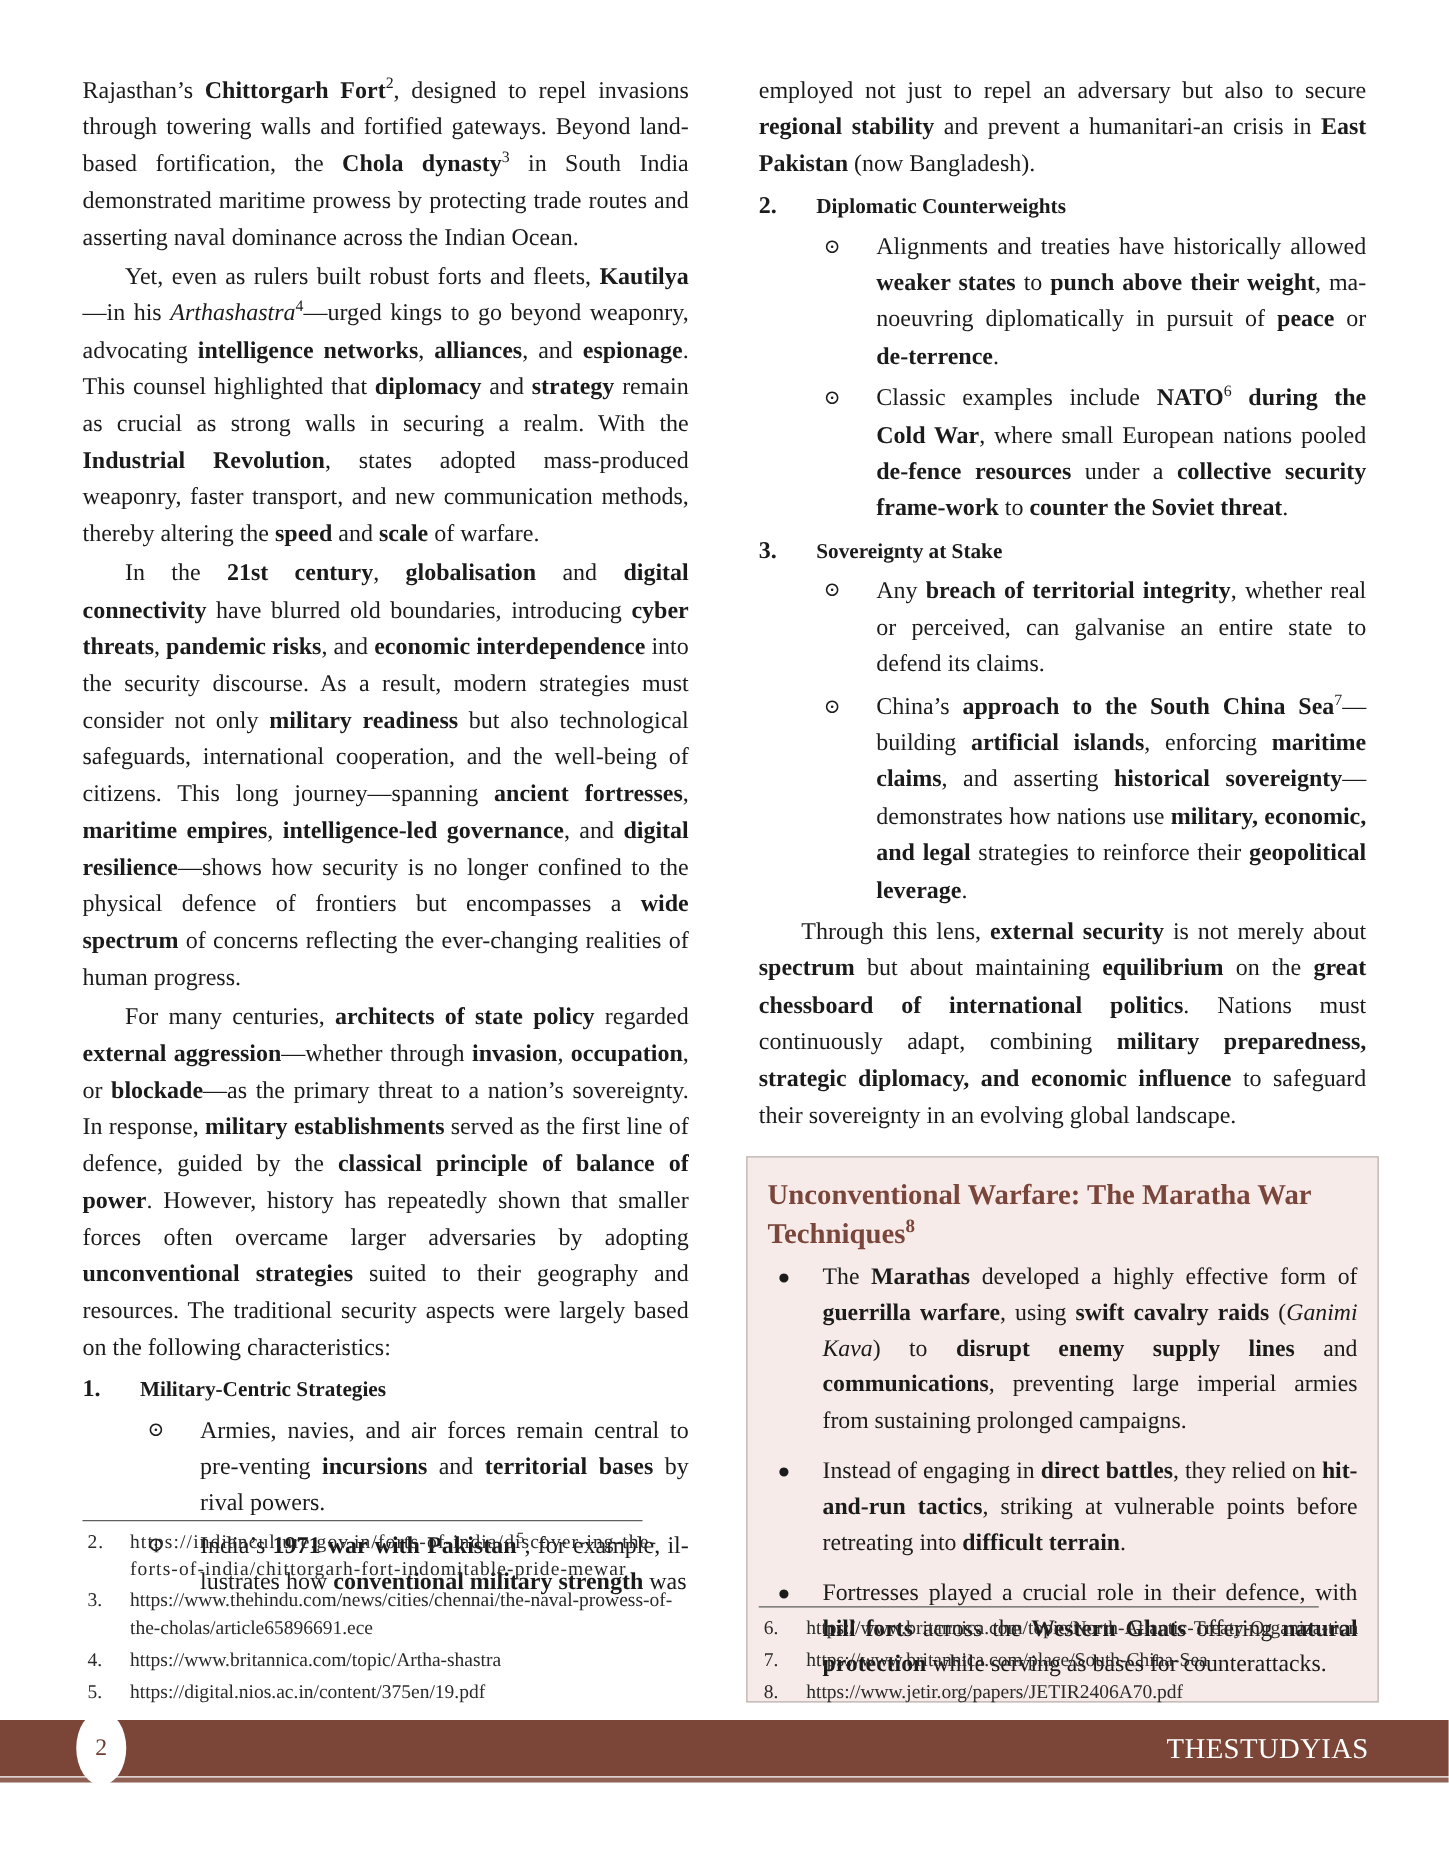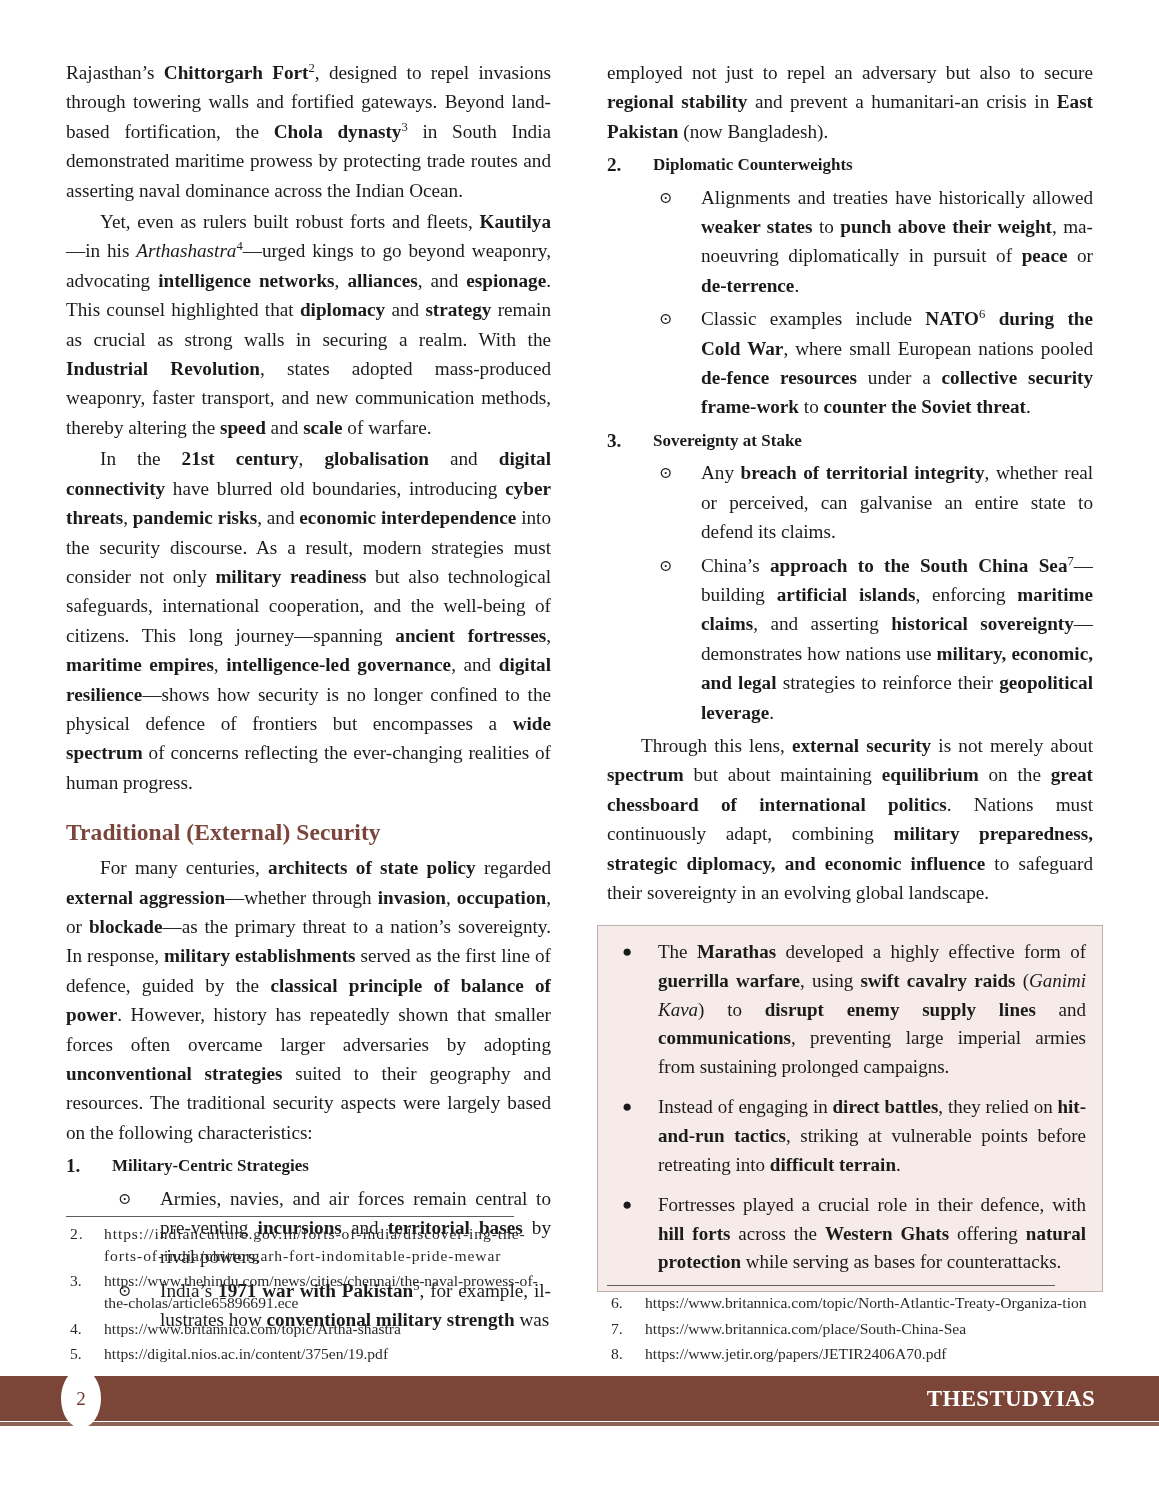--- a/index.html
+++ b/index.html
@@ -217,38 +217,37 @@
     font-size: 19px;
     font-weight: normal;
   }
   .brand {
     position: absolute;
     right: 64px;
     top: 50%;
     transform: translateY(-50%);
     color: #ffffff;
     font-size: 23px;
-    font-weight: bold;
+    font-weight: normal;
     letter-spacing: .3px;
   }
 </style>
 </head>
 <body>
 
 <div class="page">
 
   <div class="columns">
 
     <div class="col">
 
       <p class="body">Rajasthan’s <b>Chittorgarh Fort</b><sup>2</sup>, designed to repel invasions through towering walls and fortified gateways. Beyond land-based fortification, the <b>Chola dynasty</b><sup>3</sup> in South India demonstrated maritime prowess by protecting trade routes and asserting naval dominance across the Indian Ocean.</p>
       <p class="body indent">Yet, even as rulers built robust forts and fleets, <b>Kautilya</b>—in his <i>Arthashastra</i><sup>4</sup>—urged kings to go beyond weaponry, advocating <b>intelligence networks</b>, <b>alliances</b>, and <b>espionage</b>. This counsel highlighted that <b>diplomacy</b> and <b>strategy</b> remain as crucial as strong walls in securing a realm. With the <b>Industrial Revolution</b>, states adopted mass-produced weaponry, faster transport, and new communication methods, thereby altering the <b>speed</b> and <b>scale</b> of warfare.</p>
       <p class="body indent">In the <b>21st century</b>, <b>globalisation</b> and <b>digital connectivity</b> have blurred old boundaries, introducing <b>cyber threats</b>, <b>pandemic risks</b>, and <b>economic interdependence</b> into the security discourse. As a result, modern strategies must consider not only <b>military readiness</b> but also technological safeguards, international cooperation, and the well-being of citizens. This long journey—spanning <b>ancient fortresses</b>, <b>maritime empires</b>, <b>intelligence-led governance</b>, and <b>digital resilience</b>—shows how security is no longer confined to the physical defence of frontiers but encompasses a <b>wide spectrum</b> of concerns reflecting the ever-changing realities of human progress.</p>
 
-      <h2 class="section-heading">Traditional (External) Security</h2>
 
       <p class="body indent">For many centuries, <b>architects of state policy</b> regarded <b>external aggression</b>—whether through <b>invasion</b>, <b>occupation</b>, or <b>blockade</b>—as the primary threat to a nation’s sovereignty. In response, <b>military establishments</b> served as the first line of defence, guided by the <b>classical principle of balance of power</b>. However, history has repeatedly shown that smaller forces often overcame larger adversaries by adopting <b>unconventional strategies</b> suited to their geography and resources. The traditional security aspects were largely based on the following characteristics:</p>
 
       <ol class="numlist">
           <li>
             <span class="num">1.</span>
             <div class="li-title">Military-Centric Strategies</div>
             <ul class="sublist">
               <li><span class="dot">⊙</span><span>Armies, navies, and air forces remain central to pre-venting <b>incursions</b> and <b>territorial bases</b> by rival powers.</span></li>
               <li><span class="dot">⊙</span><span>India’s <b>1971 war with Pakistan</b><sup>5</sup>, for example, il-lustrates how <b>conventional military strength</b> was</span></li>
@@ -286,20 +285,21 @@
             <ul class="sublist">
               <li><span class="dot">⊙</span><span>Any <b>breach of territorial integrity</b>, whether real or perceived, can galvanise an entire state to defend its claims.</span></li>
               <li><span class="dot">⊙</span><span>China’s <b>approach to the South China Sea</b><sup>7</sup>—building <b>artificial islands</b>, enforcing <b>maritime claims</b>, and asserting <b>historical sovereignty</b>—demonstrates how nations use <b>military, economic, and legal</b> strategies to reinforce their <b>geopolitical leverage</b>.</span></li>
             </ul>
           </li>
         </ol>
 
       <p class="body indent">Through this lens, <b>external security</b> is not merely about <b>spectrum</b> but about maintaining <b>equilibrium</b> on the <b>great chessboard of international politics</b>. Nations must continuously adapt, combining <b>military preparedness, strategic diplomacy, and economic influence</b> to safeguard their sovereignty in an evolving global landscape.</p>
 
       <div class="callout">
+        <h3>Unconventional Warfare: The Maratha War Techniques<sup>8</sup></h3>
         <ul class="callout-list">
             <li><span class="bullet">●</span><span>The <b>Marathas</b> developed a highly effective form of <b>guerrilla warfare</b>, using <b>swift cavalry raids</b> (<i>Ganimi Kava</i>) to <b>disrupt enemy supply lines</b> and <b>communications</b>, preventing large imperial armies from sustaining prolonged campaigns.</span></li>
             <li><span class="bullet">●</span><span>Instead of engaging in <b>direct battles</b>, they relied on <b>hit-and-run tactics</b>, striking at vulnerable points before retreating into <b>difficult terrain</b>.</span></li>
             <li><span class="bullet">●</span><span>Fortresses played a crucial role in their defence, with <b>hill forts</b> across the <b>Western Ghats</b> offering <b>natural protection</b> while serving as bases for counterattacks.</span></li>
           </ul>
       </div>
 
       <div class="footnotes">
         <div class="rule"></div>
         <div>

